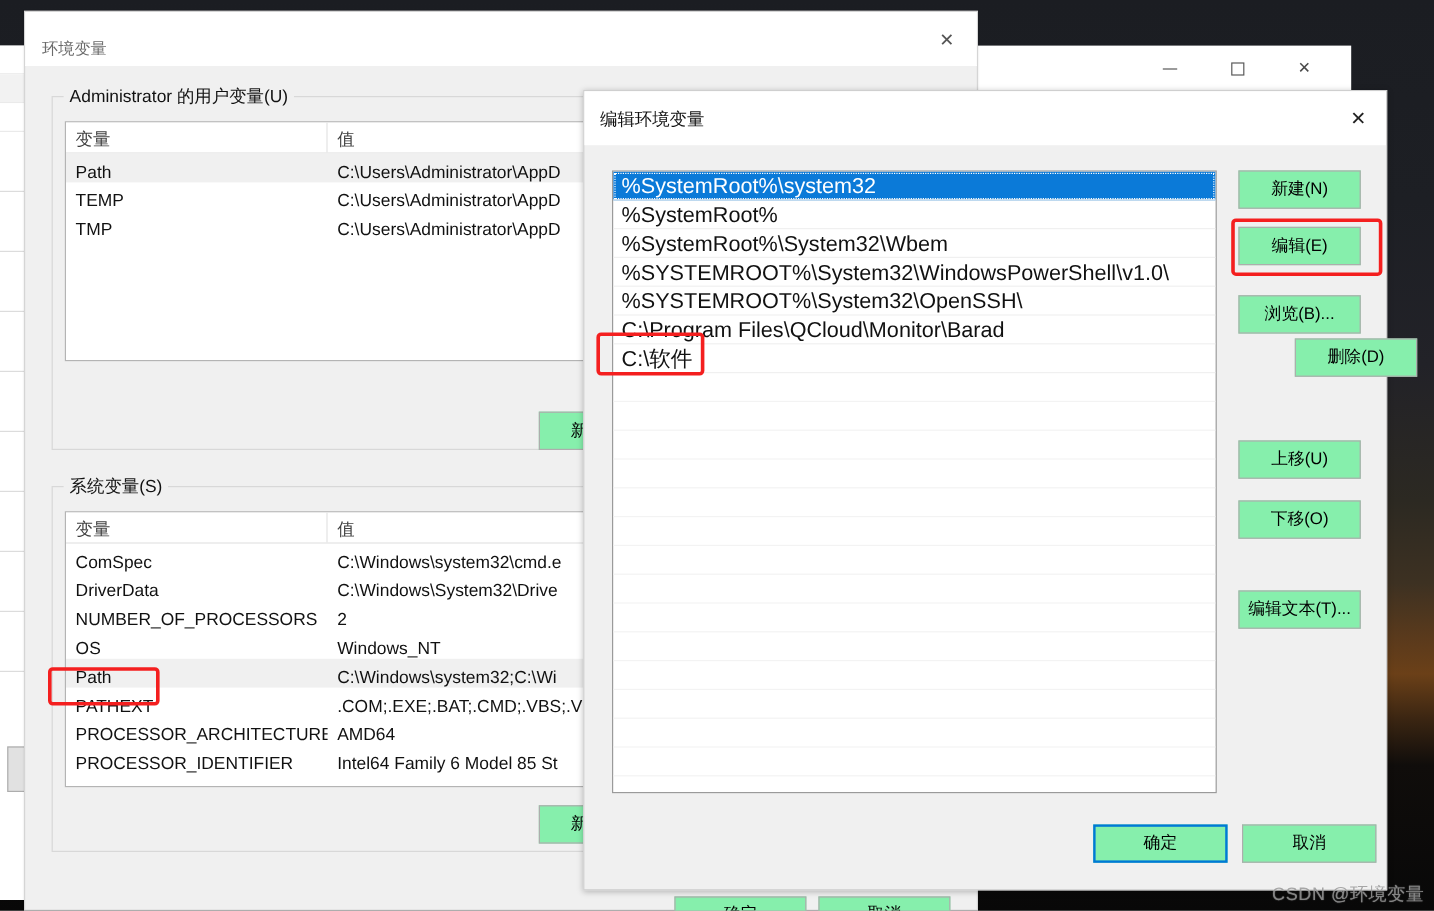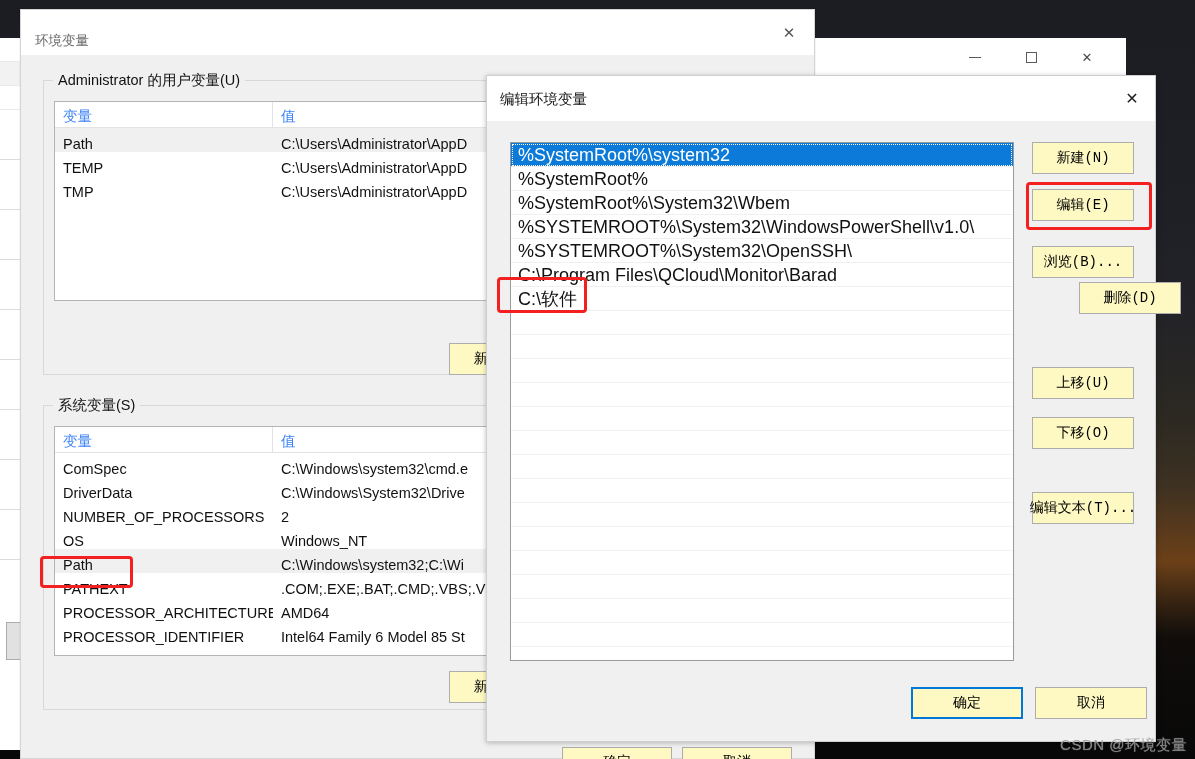--- a/index.html
+++ b/index.html
@@ -148,42 +148,42 @@
   #sys-list  { left: 10px; top: 20px; width: 726px; height: 230px; }
 
   .lv-head {
     display: flex;
     height: 26px;
     background: #ffffff;
     border-bottom: 1px solid #e3e3e3;
   }
   .lv-head .hcell {
     font-size: 14.5px;
-    color: #3b82f6;
+    color: #404040;
     padding: 3px 0 0 8px;
     display: flex; align-items: center;
   }
   .lv-head .hcell.c1 { width: 218px; border-right: 1px solid #e3e3e3; }
   .lv-head .hcell.c2 { flex: 1; }
 
   .lv-row {
     display: flex;
     height: 24px;
     align-items: flex-end;
     font-size: 14.5px;
     color: #111;
   }
   .lv-row.sel { background: #f0f0f0; }
   .lv-row .cell1 { width: 218px; padding-left: 8px; white-space: nowrap; overflow: hidden; }
   .lv-row .cell2 { flex: 1; padding-left: 8px; white-space: nowrap; overflow: hidden; }
 
   .btn {
-    background: #fef9c3;
+    background: #86efac;
     border: 1px solid #adadad;
-    font-family: Liberation Mono, monospace;
+    font-family: Liberation Sans, sans-serif;
     font-size: 14px;
     color: #000;
     display: flex; align-items: center; justify-content: center;
     white-space: nowrap;
     padding: 0;
   }
 
   #user-new-btn { position: absolute; left: 428px; top: 333px; width: 86px; height: 32px; overflow: hidden; }
   #sys-new-btn  { position: absolute; left: 428px; top: 661px; width: 86px; height: 32px; overflow: hidden; }
 

